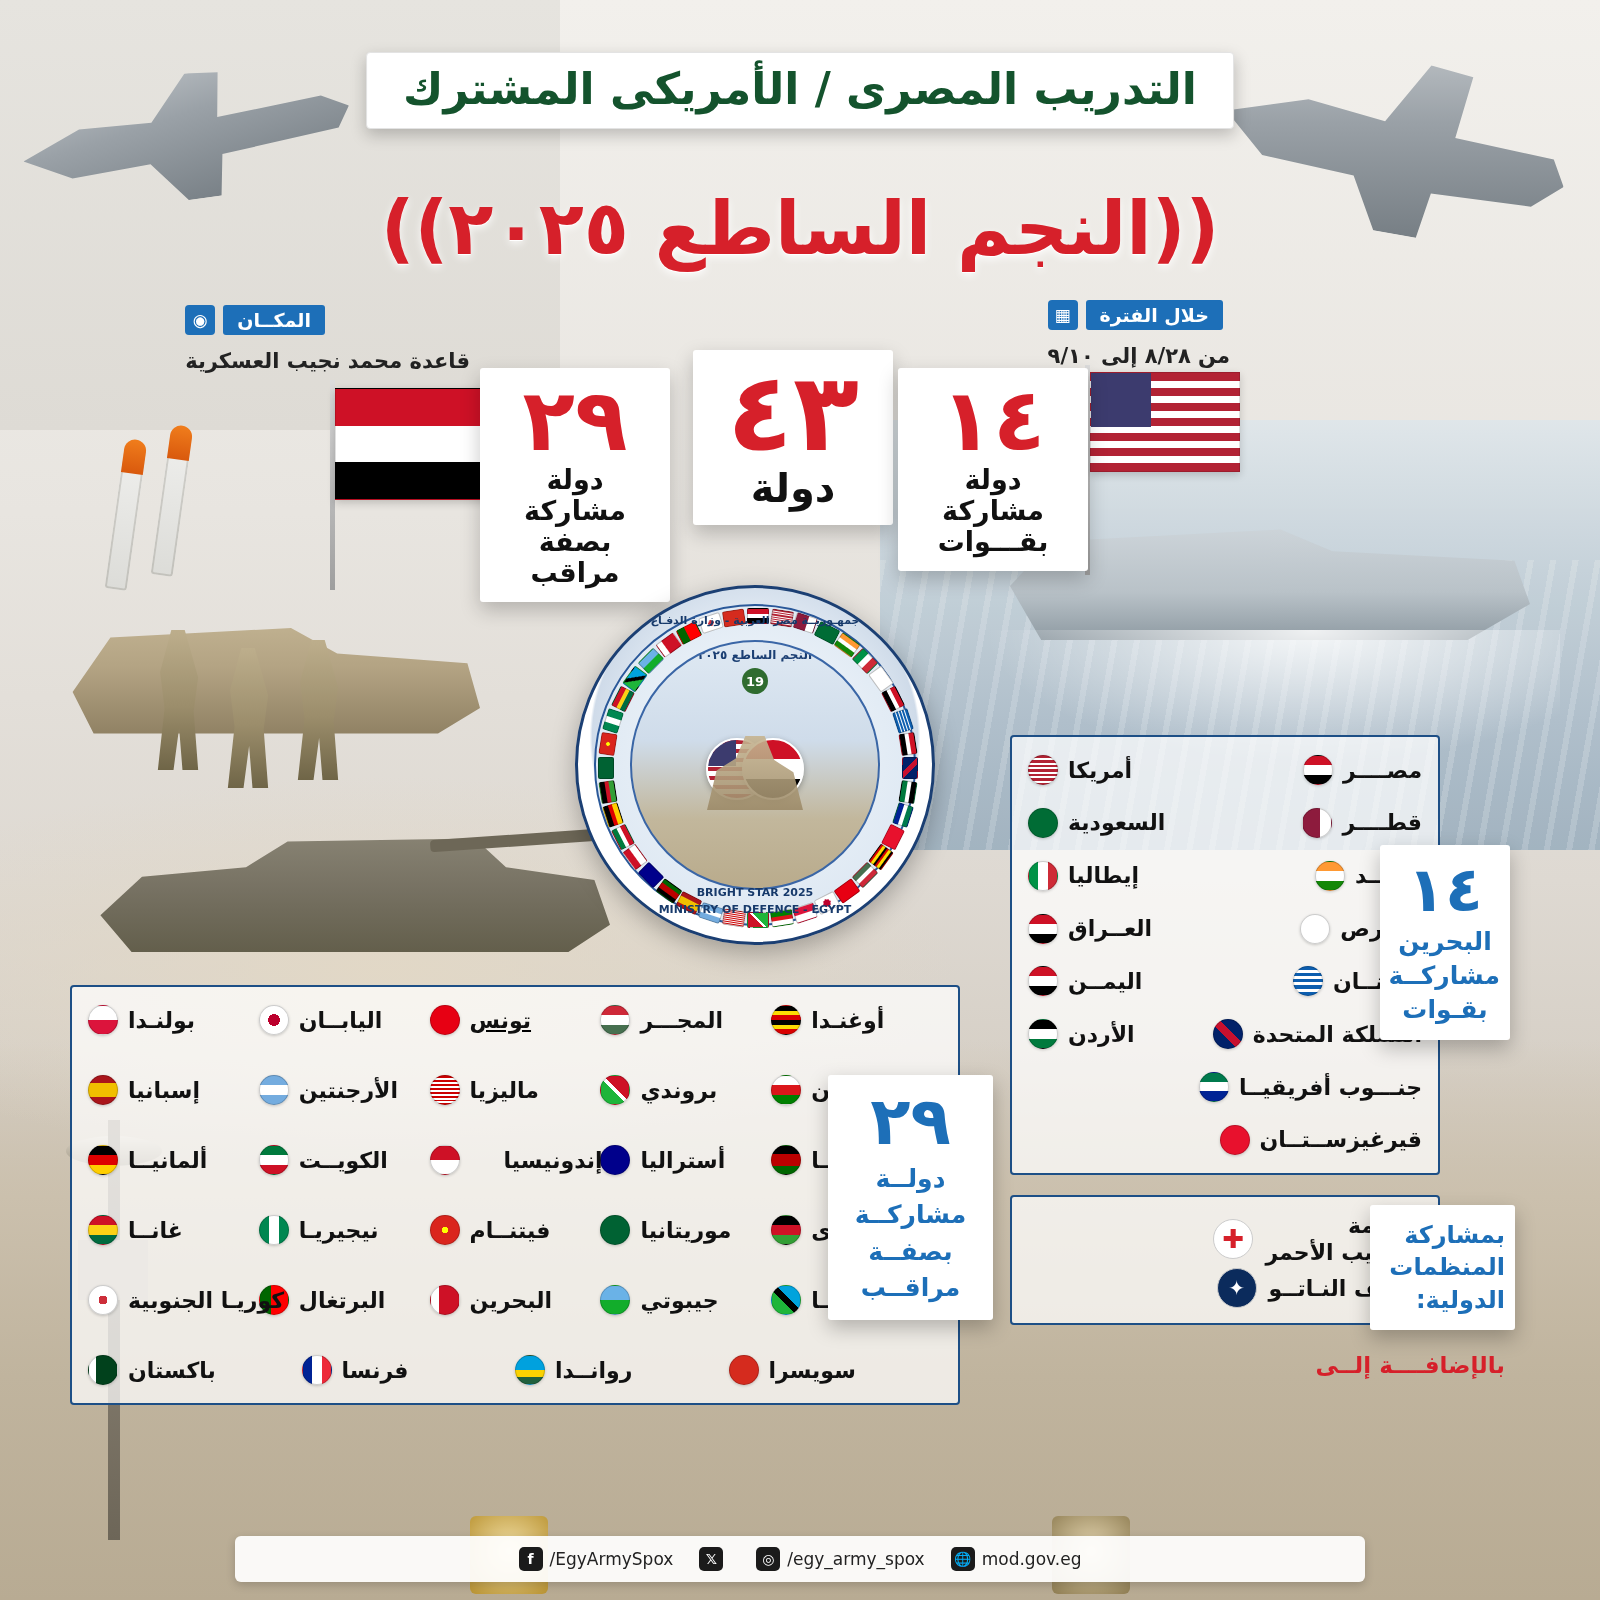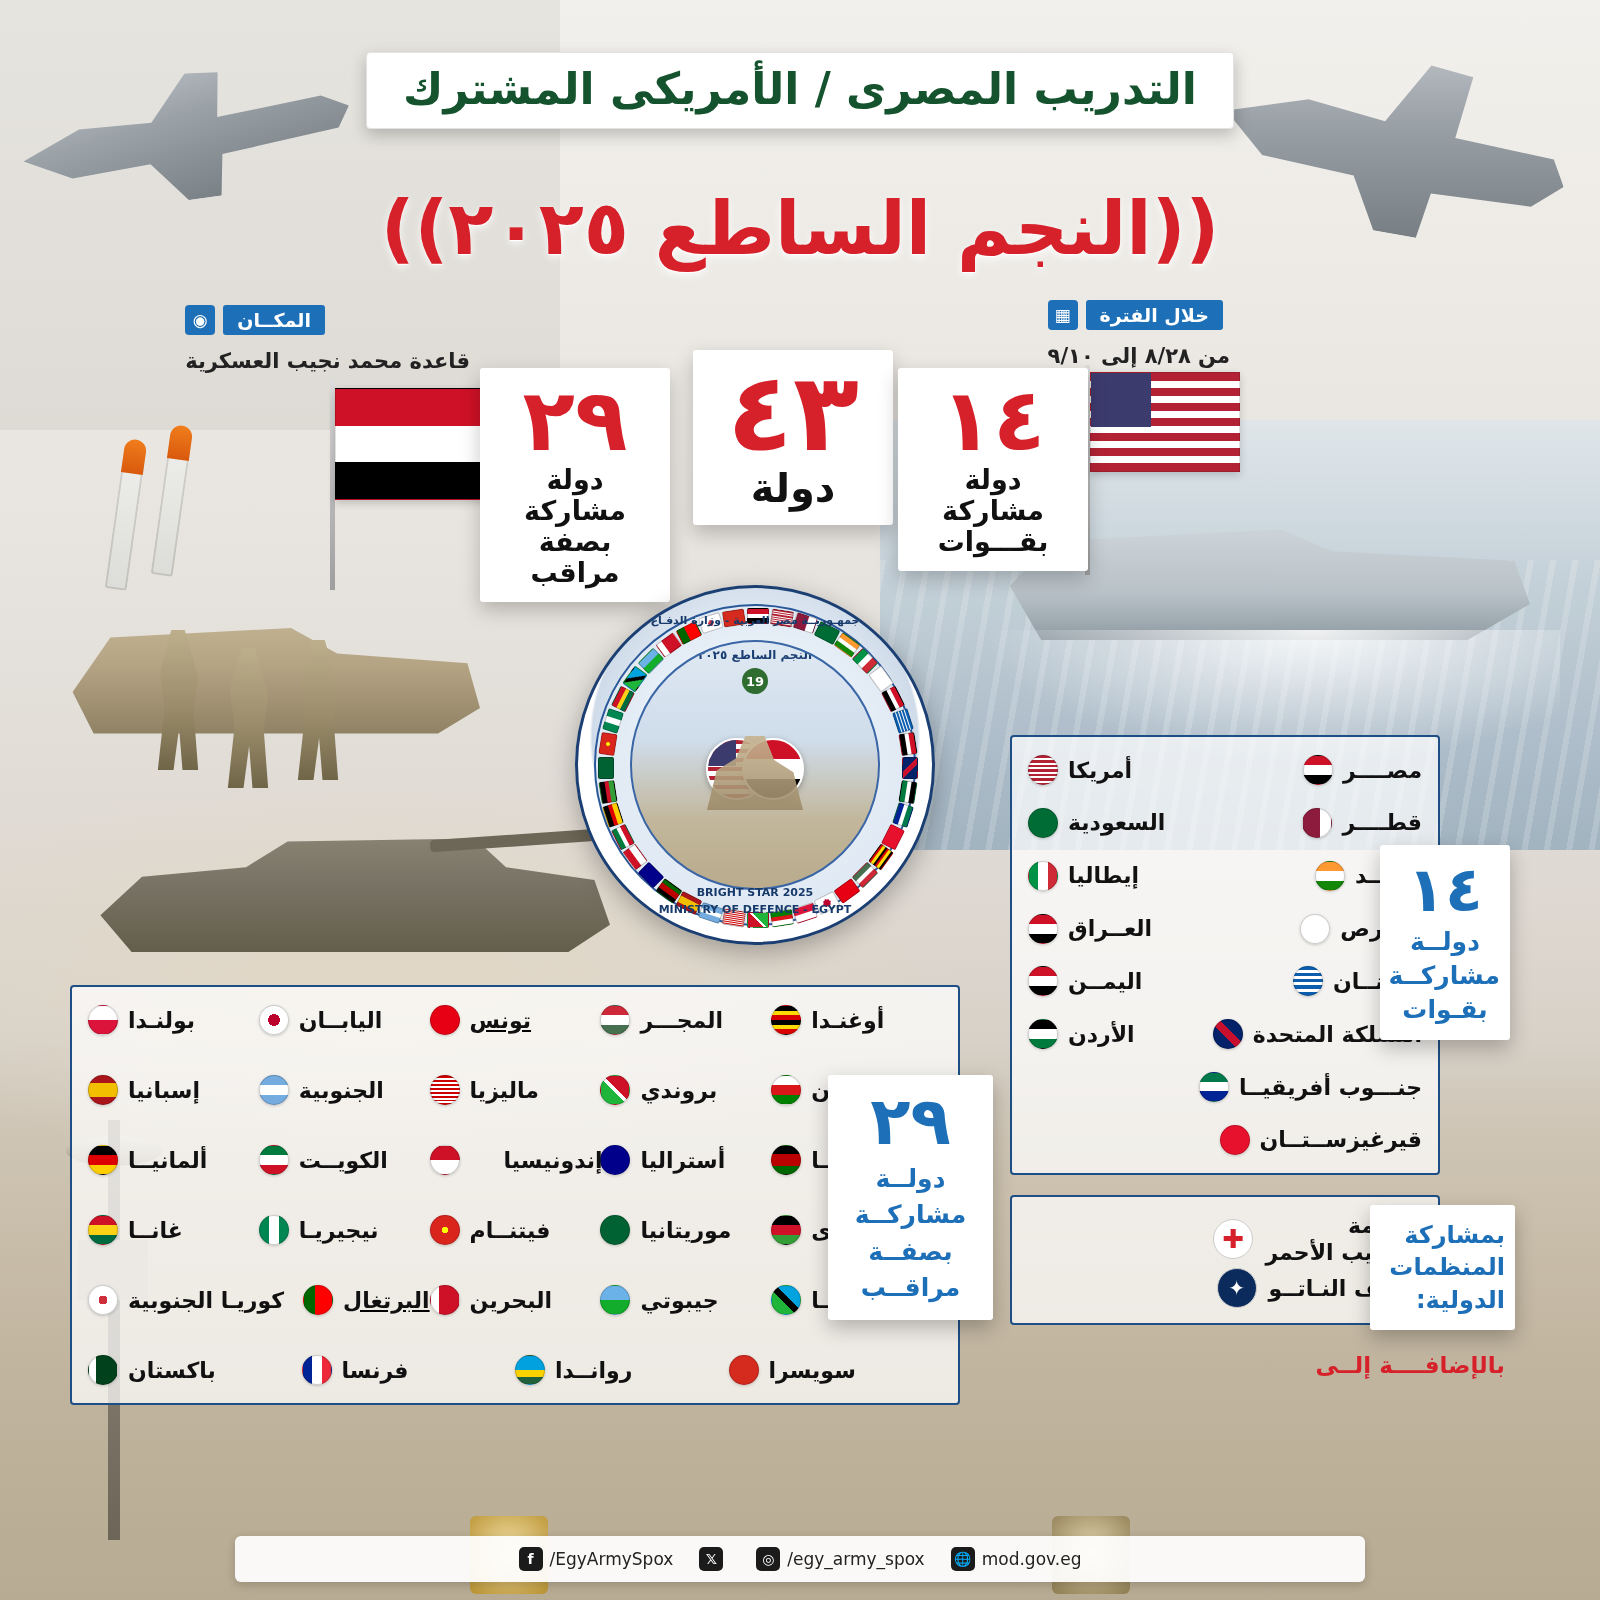--- a/index.html
+++ b/index.html
@@ -520,21 +520,21 @@
         <div class="crow" style="justify-content: flex-start;">
           <div class="citem">
             <span class="cname">قيرغيزســتــان</span>
             <span class="fl" style="background: linear-gradient(rgb(232, 17, 45), rgb(232, 17, 45));"></span>
           </div>
         </div>
       </div>
   </div>
   <div class="side-card" id="card-14">
     <div class="n">١٤</div>
-    <div class="t">دولــة مشاركــة بقـوات</div>
+    <div class="t">البحرين مشاركــة بقـوات</div>
   </div>
 
   <div class="panel" id="panel-observers">
     <div class="ctable" id="observers-table" style="display: flex; flex-direction: column; justify-content: space-between;">
         <div class="crow">
           <div class="citem" style="flex: 1 1 0px; justify-content: flex-end; text-align: right;">
             <span class="cname">أوغنـدا</span>
             <span class="fl" style="background: repeating-linear-gradient(rgb(0, 0, 0) 0px, rgb(0, 0, 0) 16.6%, rgb(252, 220, 4) 16.6%, rgb(252, 220, 4) 33.3%, rgb(217, 0, 0) 33.3%, rgb(217, 0, 0) 50%);"></span>
           </div>
           <div class="citem" style="flex: 1 1 0px; justify-content: flex-end;">
@@ -561,21 +561,21 @@
           </div>
           <div class="citem" style="flex: 1 1 0px; justify-content: flex-end;">
             <span class="cname">بروندي</span>
             <span class="fl" style="background: linear-gradient(45deg, rgb(30, 181, 58) 0px, rgb(30, 181, 58) 45%, rgb(255, 255, 255) 45%, rgb(255, 255, 255) 55%, rgb(206, 17, 38) 55%);"></span>
           </div>
           <div class="citem" style="flex: 1 1 0px; justify-content: flex-end;">
             <span class="cname">ماليزيا</span>
             <span class="fl" style="background: repeating-linear-gradient(rgb(204, 0, 1) 0px, rgb(204, 0, 1) 7%, rgb(255, 255, 255) 7%, rgb(255, 255, 255) 14%);"></span>
           </div>
           <div class="citem" style="flex: 1 1 0px; justify-content: flex-end;">
-            <span class="cname">الجنوبية</span>
+            <span class="cname">الأرجنتين</span>
             <span class="fl" style="background: linear-gradient(rgb(116, 172, 223) 0px, rgb(116, 172, 223) 33.3%, rgb(255, 255, 255) 33.3%, rgb(255, 255, 255) 66.6%, rgb(116, 172, 223) 66.6%, rgb(116, 172, 223) 100%);"></span>
           </div>
           <div class="citem" style="flex: 1 1 0px; justify-content: flex-end;">
             <span class="cname">إسبانيا</span>
             <span class="fl" style="background: linear-gradient(rgb(170, 21, 27) 0px, rgb(170, 21, 27) 25%, rgb(241, 191, 0) 25%, rgb(241, 191, 0) 75%, rgb(170, 21, 27) 75%, rgb(170, 21, 27) 100%);"></span>
           </div>
         </div>
         <div class="crow">
           <div class="citem" style="flex: 1 1 0px; justify-content: flex-end;">
             <span class="cname">كينيــا</span>
@@ -626,21 +626,21 @@
             <span class="fl" style="background: linear-gradient(45deg, rgb(30, 181, 58) 0px, rgb(30, 181, 58) 42%, rgb(0, 0, 0) 42%, rgb(0, 0, 0) 58%, rgb(0, 163, 221) 58%);"></span>
           </div>
           <div class="citem" style="flex: 1 1 0px; justify-content: flex-end;">
             <span class="cname">جيبوتي</span>
             <span class="fl" style="background: linear-gradient(rgb(106, 178, 231) 0px, rgb(106, 178, 231) 50%, rgb(18, 173, 43) 50%, rgb(18, 173, 43) 100%);"></span>
           </div>
           <div class="citem" style="flex: 1 1 0px; justify-content: flex-end;">
             <span class="cname">البحرين</span>
             <span class="fl" style="background: linear-gradient(90deg, rgb(255, 255, 255) 0px, rgb(255, 255, 255) 30%, rgb(206, 17, 38) 30%, rgb(206, 17, 38) 100%);"></span>
           </div>
-          <div class="citem" style="flex: 1 1 0px; justify-content: flex-start; text-decoration: underline;">
+          <div class="citem" style="flex: 1 1 0px; justify-content: flex-end;">
             <span class="cname">البرتغال</span>
             <span class="fl" style="background: linear-gradient(90deg, rgb(0, 102, 0) 0px, rgb(0, 102, 0) 40%, rgb(255, 0, 0) 40%, rgb(255, 0, 0) 100%);"></span>
           </div>
           <div class="citem" style="flex: 1 1 0px; justify-content: flex-end;">
             <span class="cname">كوريـا الجنوبية</span>
             <span class="fl" style="background: radial-gradient(circle, rgb(205, 46, 58) 0px, rgb(205, 46, 58) 22%, rgb(255, 255, 255) 22%, rgb(255, 255, 255) 100%);"></span>
           </div>
         </div>
         <div class="crow">
           <div class="citem" style="flex: 1 1 0px; justify-content: flex-end;">

